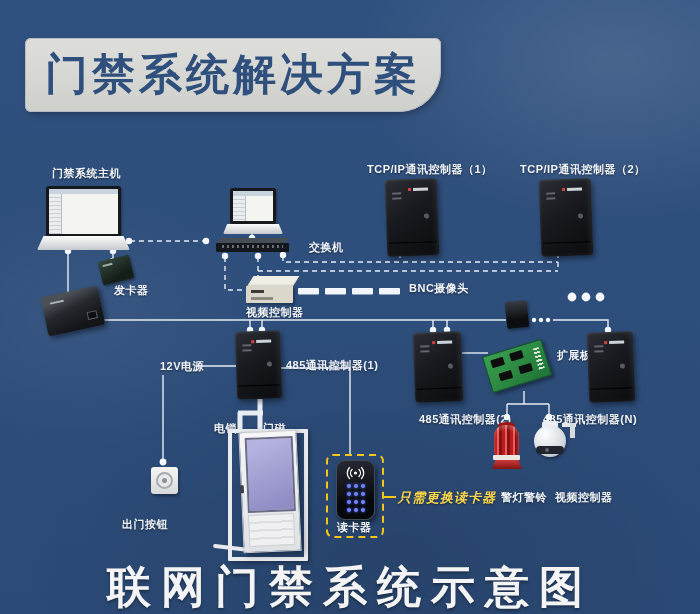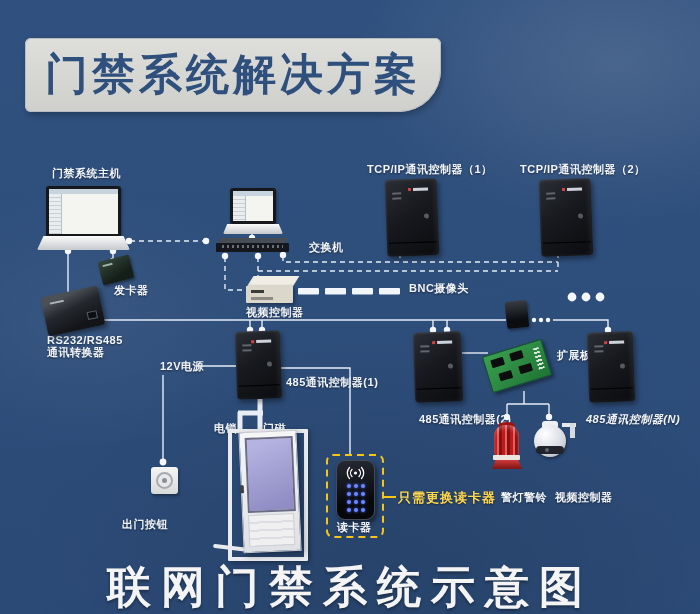--- a/index.html
+++ b/index.html
@@ -29,21 +29,21 @@
     font-family:"Liberation Serif","DejaVu Serif",serif;
     font-size:44px;font-weight:bold;color:#f4f4f4;letter-spacing:10px;white-space:nowrap;
     text-shadow:0 2px 3px rgba(0,0,0,0.35);
   }
   
   .lbl{
     position:absolute;color:#f2f5f9;font-size:11px;font-weight:bold;
     letter-spacing:0.5px;white-space:nowrap;text-shadow:0 1px 2px rgba(0,0,0,0.45);
   }
   .lbl.two{line-height:12px;}
-  .lbl.yellow{color:#ffd84d;font-size:13px;letter-spacing:1px;}
+  .lbl.yellow{color:#ffd84d;font-size:13px;letter-spacing:1px;font-style:italic;}
   
   svg.wires{position:absolute;left:0;top:0;z-index:1;}
   
   .laptop{position:absolute;z-index:2;}
   .laptop .screen{
     position:absolute;background:#17181c;border-radius:3px;
     box-shadow:1px 2px 3px rgba(0,0,0,0.35);
   }
   .laptop .glass{
     position:absolute;inset:3px;background:#f4f4f1;overflow:hidden;
@@ -420,30 +420,26 @@
         <i></i>
         <i></i>
     </div>
   </div>
 
   <div class="lbl" style="left:52px;top:166px;">门禁系统主机</div>
   <div class="lbl" style="left:309px;top:240px;">交换机</div>
   <div class="lbl" style="left:367px;top:162px;">TCP/IP通讯控制器（1）</div>
   <div class="lbl" style="left:520px;top:162px;">TCP/IP通讯控制器（2）</div>
   <div class="lbl" style="left:102px;top:283px;margin-left:12px;">发卡器</div>
-  <div class="lbl two" style="left:47px;top:334px;">
-    <div>RS232/RS485</div>
-    <div>通讯转换器</div>
-  </div>
   <div class="lbl" style="left:246px;top:305px;">视频控制器</div>
   <div class="lbl" style="left:409px;top:281px;">BNC摄像头</div>
   <div class="lbl" style="left:160px;top:359px;">12V电源</div>
-  <div class="lbl" style="left:286px;top:358px;margin-top:17px;">485通讯控制器(1)</div>
+  <div class="lbl" style="left:286px;top:358px;">485通讯控制器(1)</div>
   <div class="lbl" style="left:419px;top:412px;">485通讯控制器(2)</div>
-  <div class="lbl" style="left:586px;top:412px;font-style:italic;">485通讯控制器(N)</div>
+  <div class="lbl" style="left:543px;top:412px;">485通讯控制器(N)</div>
   <div class="lbl" style="left:557px;top:348px;font-family:Liberation Mono, monospace;">扩展板</div>
   <div class="lbl" style="left:214px;top:421px;">电锁</div>
   <div class="lbl" style="left:263px;top:421px;">门磁</div>
   <div class="lbl" style="left:122px;top:517px;">出门按钮</div>
   <div class="lbl" style="left:337px;top:520px;z-index:4;">读卡器</div>
   <div class="lbl yellow" style="left:398px;top:489px;">只需更换读卡器</div>
   <div class="lbl" style="left:501px;top:490px;">警灯警铃</div>
   <div class="lbl" style="left:555px;top:490px;">视频控制器</div>
 
 </div>

